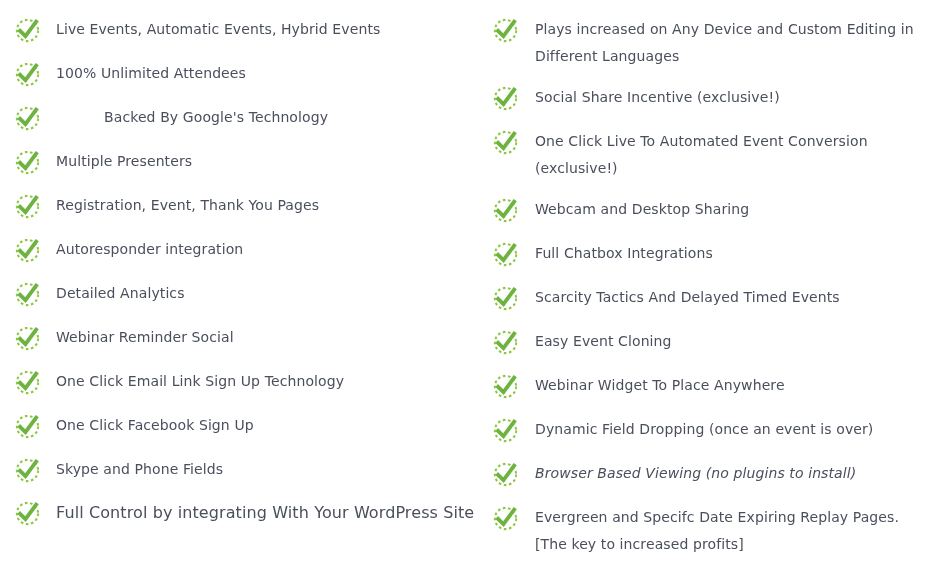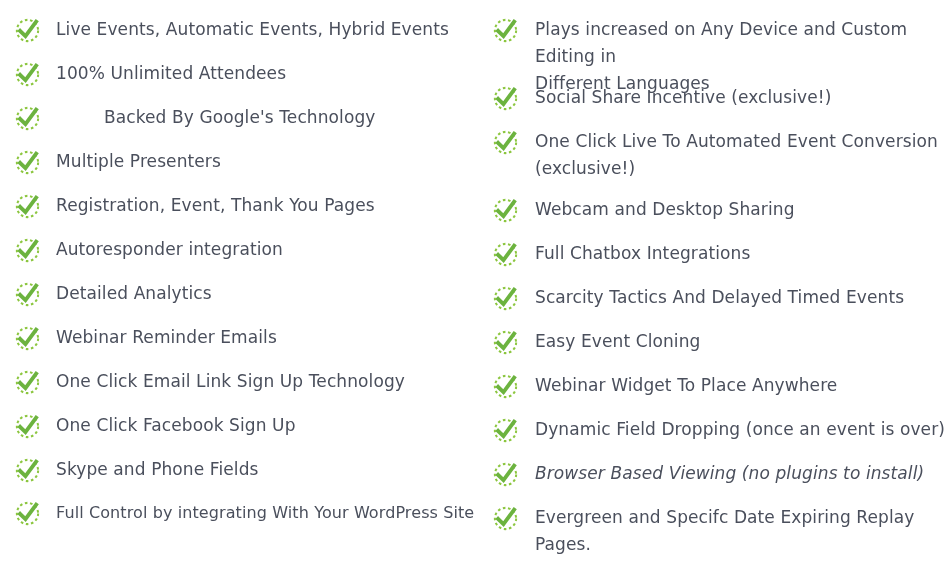--- a/index.html
+++ b/index.html
@@ -38,21 +38,21 @@
 
   .check-icon {
     flex: 0 0 auto;
     display: block;
     margin-top: 1px;
   }
   .check-icon svg { display: block; }
 
   .feature-label {
     color: #4a4f5c;
-    font-size: 17px;
+    font-size: 14px;
     line-height: 27px;
     letter-spacing: 0.1px;
     white-space: pre-line;
     font-weight: 400;
   }
 
   
   #column-left .feature-item { left: 14px; }
   #column-left .check-icon   { width: 27px; height: 27px; }
   #column-left .feature-label{ margin-left: 15px; }
@@ -135,21 +135,21 @@
         </span>
         <span class="feature-label" style="color: rgb(74, 79, 92);">Detailed Analytics</span>
       </div>
       <div class="feature-item" style="top: 324px;">
         <span class="check-icon">
           <svg viewBox="0 0 32 32" width="100%" height="100%">
             <circle cx="16" cy="16" r="12.6" fill="none" stroke="#8cc63f" stroke-width="2.4" stroke-dasharray="3.1 3.1" stroke-linecap="butt"></circle>
             <path d="M7.2 16.4 L13.6 22.6 L26.2 5.6" fill="none" stroke="#6cb33f" stroke-width="4.6" stroke-linecap="square" stroke-linejoin="miter"></path>
           </svg>
         </span>
-        <span class="feature-label" style="color: rgb(74, 79, 92);">Webinar Reminder Emails</span>
+        <span class="feature-label" style="color: rgb(74, 79, 92);">Webinar Reminder Social</span>
       </div>
       <div class="feature-item" style="top: 368px;">
         <span class="check-icon">
           <svg viewBox="0 0 32 32" width="100%" height="100%">
             <circle cx="16" cy="16" r="12.6" fill="none" stroke="#8cc63f" stroke-width="2.4" stroke-dasharray="3.1 3.1" stroke-linecap="butt"></circle>
             <path d="M7.2 16.4 L13.6 22.6 L26.2 5.6" fill="none" stroke="#6cb33f" stroke-width="4.6" stroke-linecap="square" stroke-linejoin="miter"></path>
           </svg>
         </span>
         <span class="feature-label" style="color: rgb(74, 79, 92);">One Click Email Link Sign Up Technology</span>
       </div>

